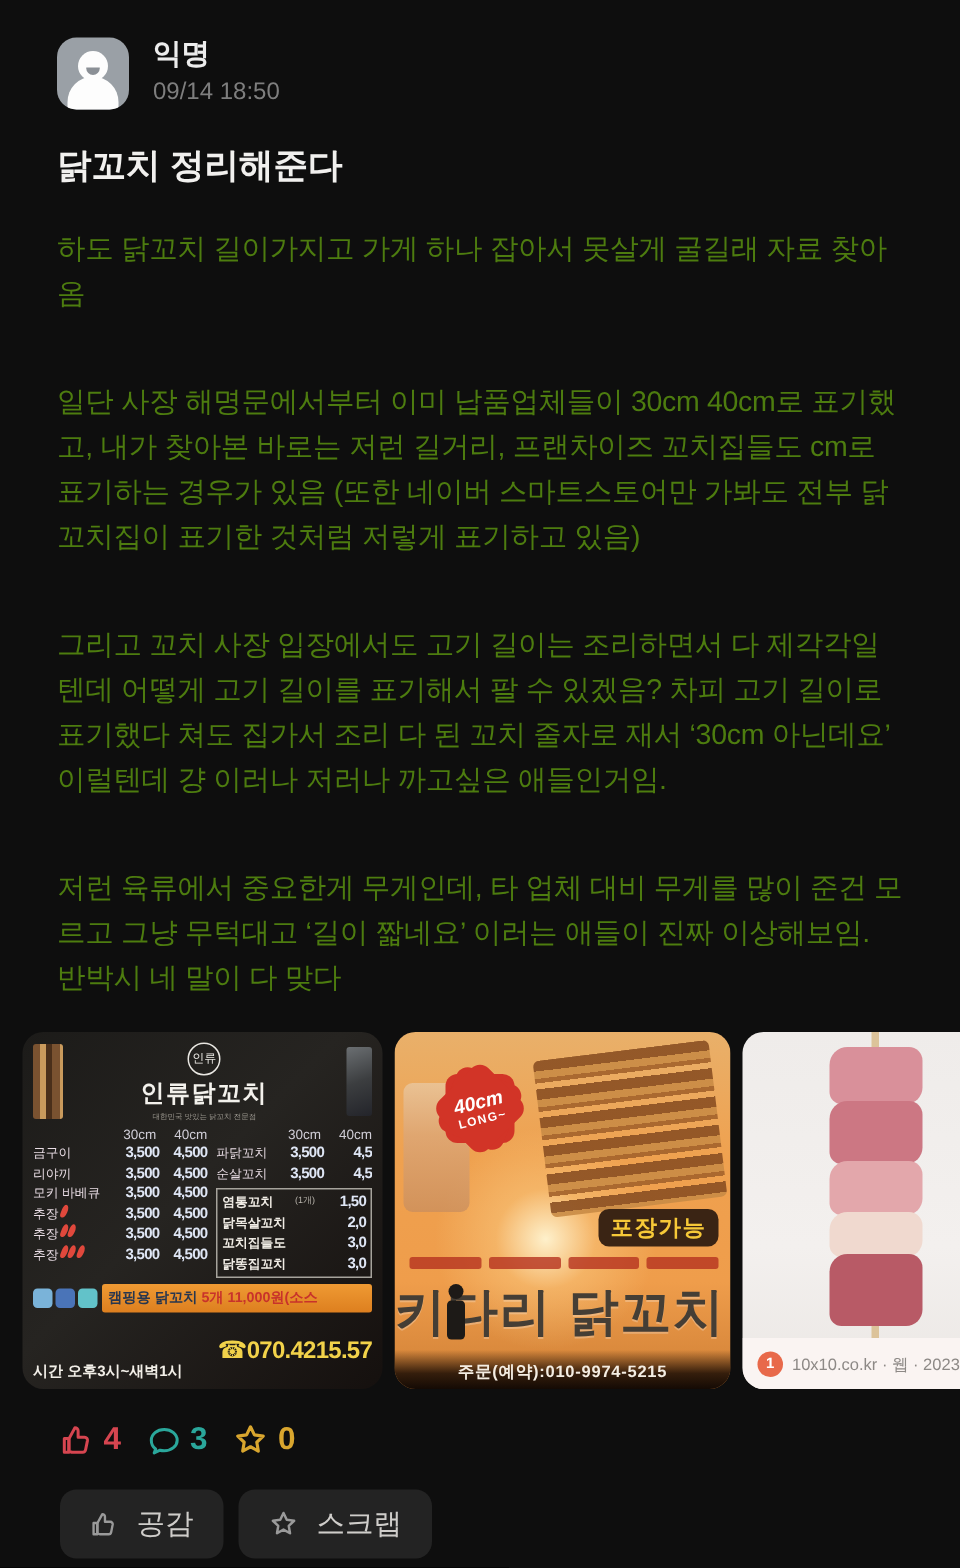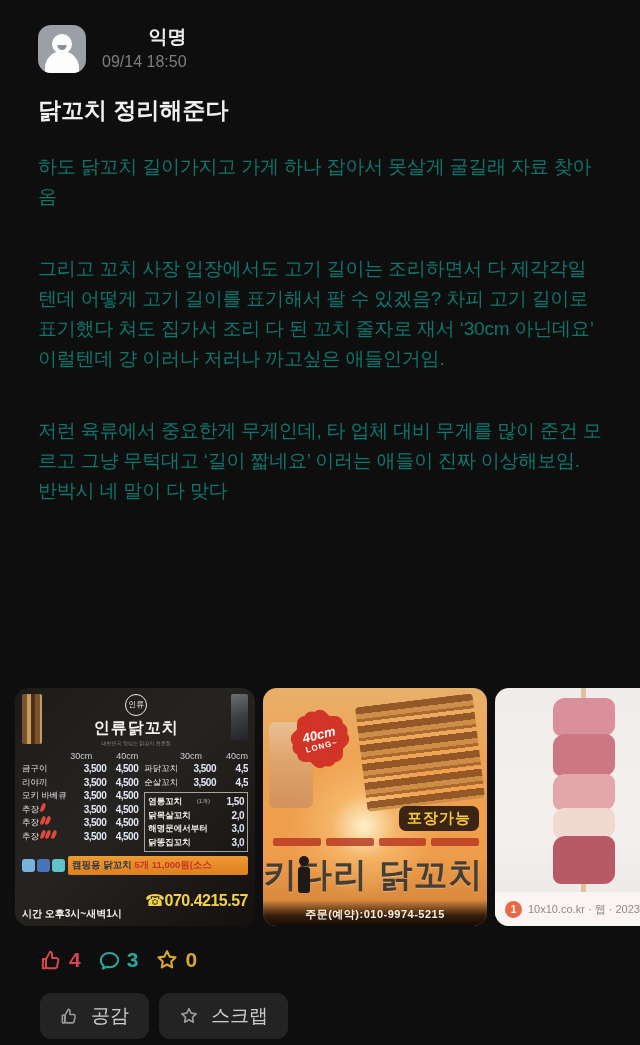--- a/index.html
+++ b/index.html
@@ -3,21 +3,21 @@
 <meta charset="utf-8">
 <style>
   * { margin:0; padding:0; box-sizing:border-box; }
   html,body { background:#000; }
   body { font-family:"Liberation Sans","DejaVu Sans",sans-serif; }
   .page {
     width:640px; height:1045px; background:#0e0e0e; color:#d6d4d2;
     position:relative; overflow:hidden; margin:0 auto;
   }
   
-  .post-header { display:flex; align-items:flex-start; padding:25px 38px 0 38px;text-align:right; }
+  .post-header { display:flex; align-items:flex-start; padding:25px 38px 0 38px; }
   .avatar {
     width:48px; height:48px; border-radius:13px; background:#9aa0a6;
     position:relative; overflow:hidden; flex:0 0 auto;
   }
   .avatar .head {
     position:absolute; left:50%; top:9px; transform:translateX(-50%);
     width:20px; height:20px; border-radius:50%; background:#fdfdfd;
   }
   .avatar .mouth {
     position:absolute; left:50%; top:20px; transform:translateX(-50%);
@@ -26,40 +26,40 @@
   .avatar .body {
     position:absolute; left:50%; top:26px; transform:translateX(-50%);
     width:34px; height:26px; border-radius:17px 17px 0 0; background:#fdfdfd;
   }
   .author-block { margin-left:16px; padding-top:1px; }
   .author-name { font-size:19px; font-weight:bold; color:#ececec; line-height:1.2; }
   .post-time { font-size:16px; color:#7e7e7e; margin-top:4px; }
   
   .post-title { padding:22px 38px 0 38px; font-size:23px; font-weight:bold; color:#f1f0ee; }
   .post-body { padding:26px 38px 0 38px; }
-  .post-body p { font-size:19px; line-height:30px; color:#0f766e; margin-bottom:42px; letter-spacing:-0.2px; }
+  .post-body p { font-size:19px; line-height:30px; color:#4d7c0f; margin-bottom:42px; letter-spacing:-0.2px; }
   .post-body p:last-child { margin-bottom:0; }
   
   .image-row { position:absolute; left:15px; top:688px; width:640px; display:flex; gap:8px; }
   .img-card { height:238px; border-radius:14px; overflow:hidden; position:relative; flex:0 0 auto; }
   
   .menu-board { width:240px; background:linear-gradient(135deg,#1c1b19 0%,#262421 45%,#15100e 100%); padding:6px 7px; }
-  .mb-head { display:flex; align-items:flex-start; justify-content:space-between; height:54px;gap:48px; }
+  .mb-head { display:flex; align-items:center; justify-content:space-between; height:54px;gap:48px; }
   .mb-photo { width:50px; height:50px; border-radius:2px;
     background:repeating-linear-gradient(90deg,#7a5230 0 5px,#c99a5c 5px 9px,#4a2f1a 9px 13px); }
   .mb-photo.right { width:44px; height:46px;
     background:linear-gradient(160deg,#6b6f72 0%,#3c3e40 50%,#23242a 100%); }
   .mb-title-wrap { text-align:center; flex:1; padding:0 4px; }
   .mb-logo { width:22px; height:22px; border:1.5px solid #e9e7e2; border-radius:50%; margin:0 auto 2px;
     color:#e9e7e2; font-size:8px; line-height:20px; text-align:center; }
   .mb-name { font-size:16px; font-weight:bold; color:#f3f1ec; letter-spacing:1px; white-space:nowrap; }
   .mb-sub { font-size:5px; color:#9a968e; margin-top:1px; white-space:nowrap; }
   .mb-table { display:flex; gap:6px; margin-top:3px; }
   .mb-col-l { flex:1.12; } .mb-col-r { flex:1; overflow:hidden; }
-  .mb-chead { display:flex; justify-content:flex-end; gap:24px; font-size:9px; color:#cfcdd6; margin-bottom:1px; }
+  .mb-chead { display:flex; justify-content:flex-end; gap:12px; font-size:9px; color:#cfcdd6; margin-bottom:1px; }
   .mb-row { display:flex; align-items:center; font-size:10px; line-height:13.5px; white-space:nowrap; }
   .mb-row .nm { color:#e8dce4; font-size:8.5px; flex:1; overflow:hidden; }
   .mb-row .pr { color:#dfe6f5; font-weight:bold; width:32px; text-align:right; letter-spacing:-0.5px; }
   .chili { display:inline-block; width:4px; height:9px; background:#e0483c; border-radius:50% 60% 60% 40%;
     transform:rotate(22deg); margin-left:1.5px; }
   .mb-box { border:1px solid #a6a39c; margin-top:3px; padding:2px 3px; }
   .mb-box .mb-row .nm { color:#f0ece5; font-weight:bold; }
   .mb-box .mb-row .note { font-size:6px; color:#b8b4ac; margin-right:2px; }
   .mb-banner { display:flex; align-items:center; margin-top:4px; gap:3px; }
   .mb-apps { display:flex; gap:2px; }
@@ -141,20 +141,21 @@
     <div class="author-block">
       <div class="author-name">익명</div>
       <div class="post-time">09/14 18:50</div>
     </div>
   </div>
 
   <div class="post-title">닭꼬치 정리해준다</div>
 
   <div class="post-body">
     <p>하도 닭꼬치 길이가지고 가게 하나 잡아서 못살게 굴길래 자료 찾아옴</p>
+    <p>일단 사장 해명문에서부터 이미 납품업체들이 30cm 40cm로 표기했고, 내가 찾아본 바로는 저런 길거리, 프랜차이즈 꼬치집들도 cm로 표기하는 경우가 있음 (또한 네이버 스마트스토어만 가봐도 전부 닭꼬치집이 표기한 것처럼 저렇게 표기하고 있음)</p>
     <p>그리고 꼬치 사장 입장에서도 고기 길이는 조리하면서 다 제각각일텐데 어떻게 고기 길이를 표기해서 팔 수 있겠음? 차피 고기 길이로 표기했다 쳐도 집가서 조리 다 된 꼬치 줄자로 재서 ‘30cm 아닌데요’ 이럴텐데 걍 이러나 저러나 까고싶은 애들인거임.</p>
     <p>저런 육류에서 중요한게 무게인데, 타 업체 대비 무게를 많이 준건 모르고 그냥 무턱대고 ‘길이 짧네요’ 이러는 애들이 진짜 이상해보임. 반박시 네 말이 다 맞다</p>
   </div>
 
   <div class="image-row">
 
     <div class="img-card menu-board">
       <div class="mb-head">
         <div class="mb-photo"></div>
         <div class="mb-title-wrap">
@@ -220,21 +221,21 @@
             <div class="mb-row">
               <span class="nm">염통꼬치</span>
               <span class="note">(1개)</span>
               <span class="pr">1,50</span>
             </div>
             <div class="mb-row">
               <span class="nm">닭목살꼬치</span>
               <span class="pr">2,0</span>
             </div>
             <div class="mb-row">
-              <span class="nm">해명문에서부터</span>
+              <span class="nm">꼬치집들도</span>
               <span class="pr">3,0</span>
             </div>
             <div class="mb-row">
               <span class="nm">닭똥집꼬치</span>
               <span class="pr">3,0</span>
             </div>
           </div>
         </div>
       </div>
       <div class="mb-banner">

